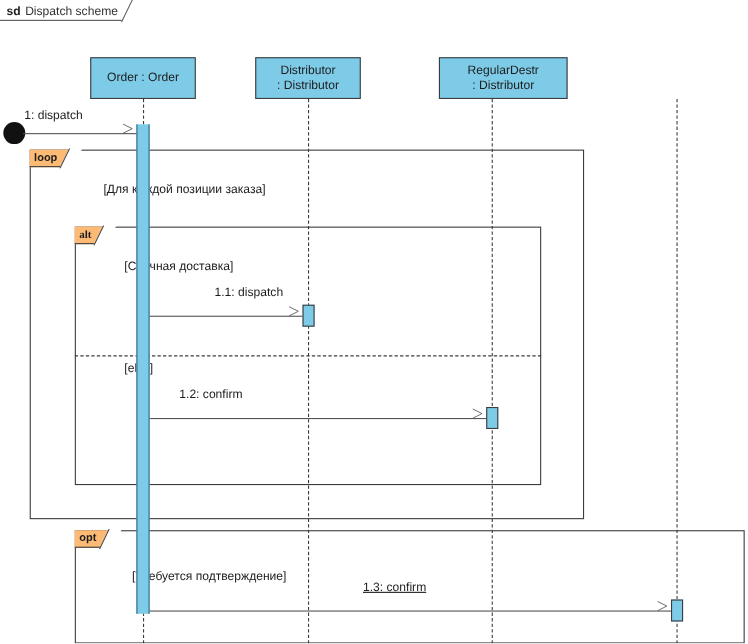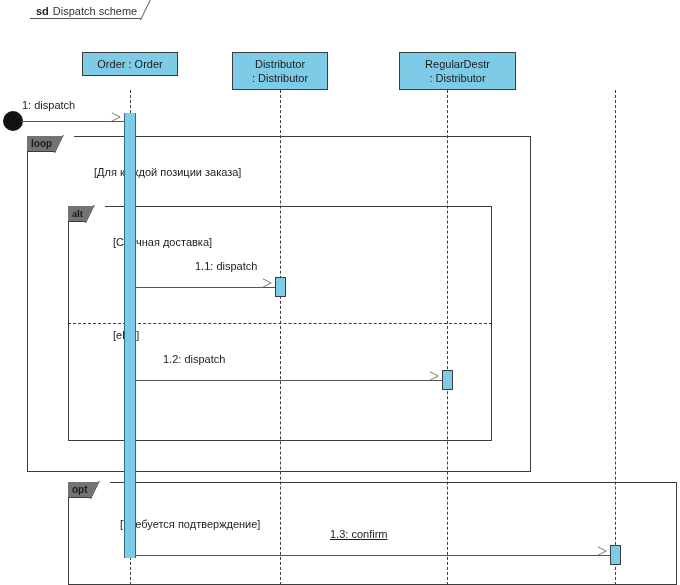--- a/index.html
+++ b/index.html
@@ -28,21 +28,20 @@
     box-sizing: border-box;
     border-right: 1px solid #555;
     border-bottom: 1px solid #555;
     background: #ffffff;
     padding: 4px 16px 0 6px;
     display: flex;
     align-items: center;
     font-size: 11px;
     color: #333;
     white-space: nowrap;
-    margin-left: 30px;
   }
   .frame-tab .tab-kind {
     font-weight: bold;
     margin-right: 4px;
     color: #222;
   }
   .frame-tab .tab-clip {
     position: absolute;
     right: -1px;
     top: -1px;
@@ -94,21 +93,21 @@
   .fragment {
     position: absolute;
     box-sizing: border-box;
     border: 1px solid #3c3c3c;
     background: transparent;
   }
   .frag-tab {
     position: absolute;
     box-sizing: border-box;
     height: 16px;
-    background: #737373;
+    background: #fdba74;
     border-right: 1px solid #3c3c3c;
     border-bottom: 1px solid #3c3c3c;
     padding: 0 13px 0 4px;
     display: flex;
     align-items: center;
     font-size: 10px;
     font-weight: bold;
     color: #1c1c1c;
     white-space: nowrap;
   }
@@ -169,21 +168,21 @@
 <body>
 
 <div id="canvas">
 
   <div class="frame-tab" style="left:0px; top:0px;">
     <span class="tab-kind">sd</span>
     <span>Dispatch scheme</span>
     <span class="tab-clip"></span>
   </div>
 
-  <div class="ll-head" style="left:82px; top:52px; width:96px; height:24px;">
+  <div class="ll-head" style="left:82px; top:52px; width:96px; height:38px;">
     <span>Order : Order</span>
   </div>
 
   <div class="ll-head" style="left:232px; top:52px; width:96px; height:38px;">
     <span>Distributor</span>
     <span class="ll-l2">: Distributor</span>
   </div>
 
   <div class="ll-head" style="left:399px; top:52px; width:117px; height:38px;">
     <span>RegularDestr</span>
@@ -235,21 +234,21 @@
   <svg class="arrowhead" style="left:110px; top:111px;" viewBox="0 0 16 20">
     <path d="M1 3 L15 10 L1 17" fill="none" stroke="#555555" stroke-width="1.3"></path>
   </svg>
 
   <div class="msg-label" style="left:163px; top:260px;margin-left:32px;">1.1: dispatch</div>
   <div class="msg-line" style="left:136px; top:287px; width:139px;"></div>
   <svg class="arrowhead" style="left:261px; top:277px;" viewBox="0 0 16 20">
     <path d="M1 3 L15 10 L1 17" fill="none" stroke="#555555" stroke-width="1.3"></path>
   </svg>
 
-  <div class="msg-label" style="left:163px; top:353px;">1.2: dispatch</div>
+  <div class="msg-label" style="left:163px; top:353px;">1.2: confirm</div>
   <div class="msg-line" style="left:136px; top:380px; width:306px;"></div>
   <svg class="arrowhead" style="left:428px; top:370px;" viewBox="0 0 16 20">
     <path d="M1 3 L15 10 L1 17" fill="none" stroke="#555555" stroke-width="1.3"></path>
   </svg>
 
   <div class="msg-label" style="left:330px; top:528px;text-decoration:underline;">1.3: confirm</div>
   <div class="msg-line" style="left:136px; top:555px; width:474px;"></div>
   <svg class="arrowhead" style="left:596px; top:545px;" viewBox="0 0 16 20">
     <path d="M1 3 L15 10 L1 17" fill="none" stroke="#555555" stroke-width="1.3"></path>
   </svg>

